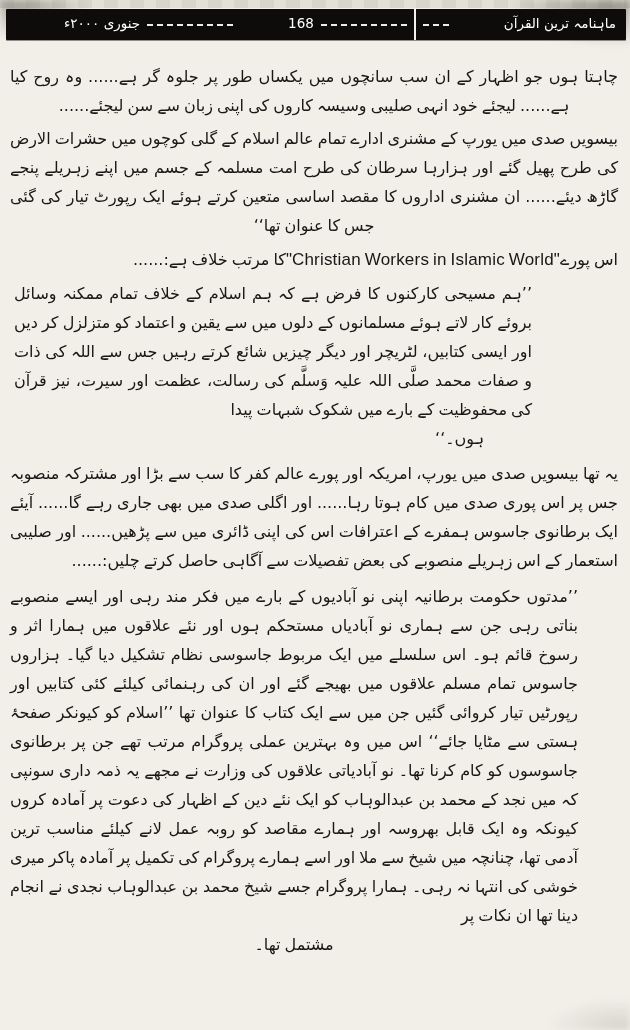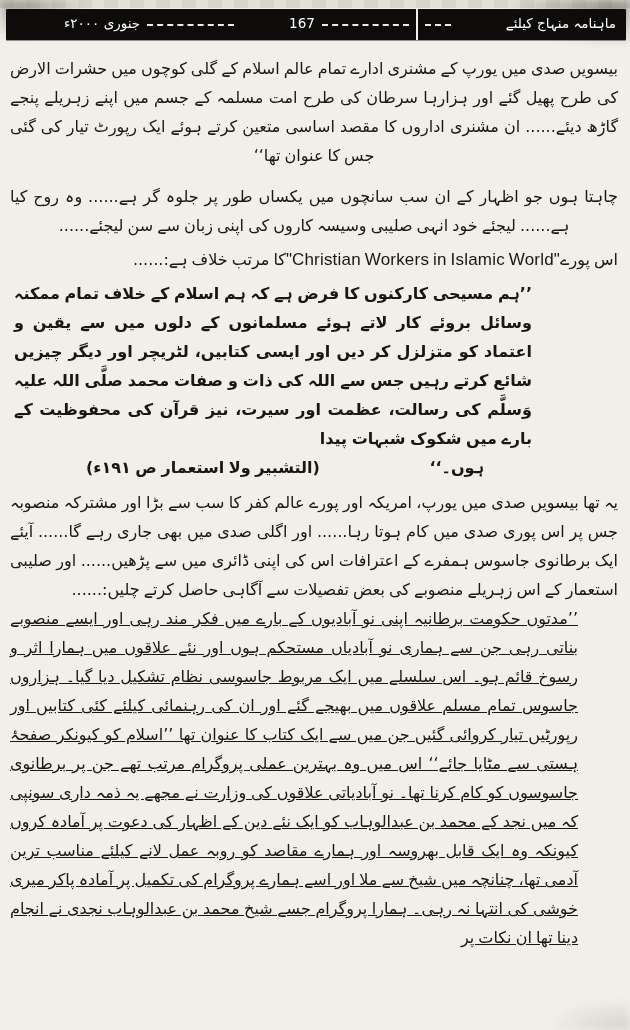--- a/index.html
+++ b/index.html
@@ -62,67 +62,67 @@
   .para { margin: 0; }
   .p1 { margin-top: 12px; text-align-last: center; }
   .p2 { margin-top: 4px; text-align-last: center; }
   .report-line { margin-top: 5px; text-align: right; text-align-last: right; white-space: nowrap; }
   .report-line .en {
     font-family: "Liberation Sans", sans-serif;
     font-size: 17px;
     direction: ltr; unicode-bidi: embed;
     letter-spacing: .2px;
   }
-  .quote.q1 { padding-left: 4px; padding-right: 86px; margin-top: 5px; font-weight: bold; }
+  .quote.q1 { padding-left: 4px; padding-right: 86px; margin-top: 5px; }
   .quote.q1 .para { text-align-last: right; }
   .q1-end {
     display: flex; justify-content: space-between; align-items: baseline;
     padding-right: 48px; padding-left: 72px;
   }
   .p3 { margin-top: 6px; text-align-last: right; }
-  .quote.q2 { padding-right: 2px; padding-left: 0; margin-top: 0; margin-right: 38px; text-decoration: underline; }
+  .quote.q2 { padding-right: 2px; padding-left: 0; margin-top: 7px; margin-right: 38px; }
   .quote.q2 .para { text-align-last: right; }
   .q2-end { margin: 0; text-align: center; text-align-last: center; }
 </style>
 </head>
 <body>
 
 <div class="page">
 
   <div class="top-edge"></div>
   <div class="smudge tl"></div>
   <div class="smudge tr"></div>
   <div class="smudge br"></div>
 
   <div class="header-bar">
-    <span class="h-text">ماہنامہ منہاج کیلئے</span>
+    <span class="h-text">ماہنامہ ترین القرآن</span>
     <span class="dash fixed-sm"></span>
     <span class="vline"></span>
     <span class="dash grow"></span>
-    <span class="h-text">167</span>
+    <span class="h-text">168</span>
     <span class="dash grow"></span>
     <span class="h-text">جنوری ۲۰۰۰ء</span>
   </div>
 
   <div class="body-text">
 
+    <p class="para p1">چاہتا ہوں جو اظہار کے ان سب سانچوں میں یکساں طور پر جلوہ گر ہے...... وہ روح کیا ہے...... لیجئے خود انہی صلیبی وسیسہ کاروں کی اپنی زبان سے سن لیجئے......</p>
+
     <p class="para p2">بیسویں صدی میں یورپ کے مشنری ادارے تمام عالم اسلام کے گلی کوچوں میں حشرات الارض کی طرح پھیل گئے اور ہزارہا سرطان کی طرح امت مسلمہ کے جسم میں اپنے زہریلے پنجے گاڑھ دیئے...... ان مشنری اداروں کا مقصد اساسی متعین کرتے ہوئے ایک رپورٹ تیار کی گئی جس کا عنوان تھا‘‘</p>
-
-    <p class="para p1">چاہتا ہوں جو اظہار کے ان سب سانچوں میں یکساں طور پر جلوہ گر ہے...... وہ روح کیا ہے...... لیجئے خود انہی صلیبی وسیسہ کاروں کی اپنی زبان سے سن لیجئے......</p>
 
     <p class="para report-line"><span>اس پورے</span><span class="en">"Christian Workers in Islamic World"</span><span>کا مرتب خلاف ہے:......</span></p>
 
     <div class="quote q1">
       <p class="para">’’ہم مسیحی کارکنوں کا فرض ہے کہ ہم اسلام کے خلاف تمام ممکنہ وسائل بروئے کار لاتے ہوئے مسلمانوں کے دلوں میں سے یقین و اعتماد کو متزلزل کر دیں اور ایسی کتابیں، لٹریچر اور دیگر چیزیں شائع کرتے رہیں جس سے اللہ کی ذات و صفات محمد صلَّی اللہ علیہ وَسلَّم کی رسالت، عظمت اور سیرت، نیز قرآن کی محفوظیت کے بارے میں شکوک شبہات پیدا</p>
       <div class="q1-end">
         <span>ہوں۔‘‘</span>
-        <span class="ref">(التشبیر ولا استعمار ص ۱۹۱ء)</span>
       </div>
     </div>
 
     <p class="para p3">یہ تھا بیسویں صدی میں یورپ، امریکہ اور پورے عالم کفر کا سب سے بڑا اور مشترکہ منصوبہ جس پر اس پوری صدی میں کام ہوتا رہا...... اور اگلی صدی میں بھی جاری رہے گا...... آیئے ایک برطانوی جاسوس ہمفرے کے اعترافات اس کی اپنی ڈائری میں سے پڑھیں...... اور صلیبی استعمار کے اس زہریلے منصوبے کی بعض تفصیلات سے آگاہی حاصل کرتے چلیں:......</p>
 
     <div class="quote q2">
       <p class="para">’’مدتوں حکومت برطانیہ اپنی نو آبادیوں کے بارے میں فکر مند رہی اور ایسے منصوبے بناتی رہی جن سے ہماری نو آبادیاں مستحکم ہوں اور نئے علاقوں میں ہمارا اثر و رسوخ قائم ہو۔ اس سلسلے میں ایک مربوط جاسوسی نظام تشکیل دیا گیا۔ ہزاروں جاسوس تمام مسلم علاقوں میں بھیجے گئے اور ان کی رہنمائی کیلئے کئی کتابیں اور رپورٹیں تیار کروائی گئیں جن میں سے ایک کتاب کا عنوان تھا ’’اسلام کو کیونکر صفحۂ ہستی سے مٹایا جائے‘‘ اس میں وہ بہترین عملی پروگرام مرتب تھے جن پر برطانوی جاسوسوں کو کام کرنا تھا۔ نو آبادیاتی علاقوں کی وزارت نے مجھے یہ ذمہ داری سونپی کہ میں نجد کے محمد بن عبدالوہاب کو ایک نئے دین کے اظہار کی دعوت پر آمادہ کروں کیونکہ وہ ایک قابل بھروسہ اور ہمارے مقاصد کو روبہ عمل لانے کیلئے مناسب ترین آدمی تھا، چنانچہ میں شیخ سے ملا اور اسے ہمارے پروگرام کی تکمیل پر آمادہ پاکر میری خوشی کی انتہا نہ رہی۔ ہمارا پروگرام جسے شیخ محمد بن عبدالوہاب نجدی نے انجام دینا تھا ان نکات پر</p>
+      <p class="q2-end">مشتمل تھا۔</p>
     </div>
 
   </div>
 </div>
 
 </body></html>

